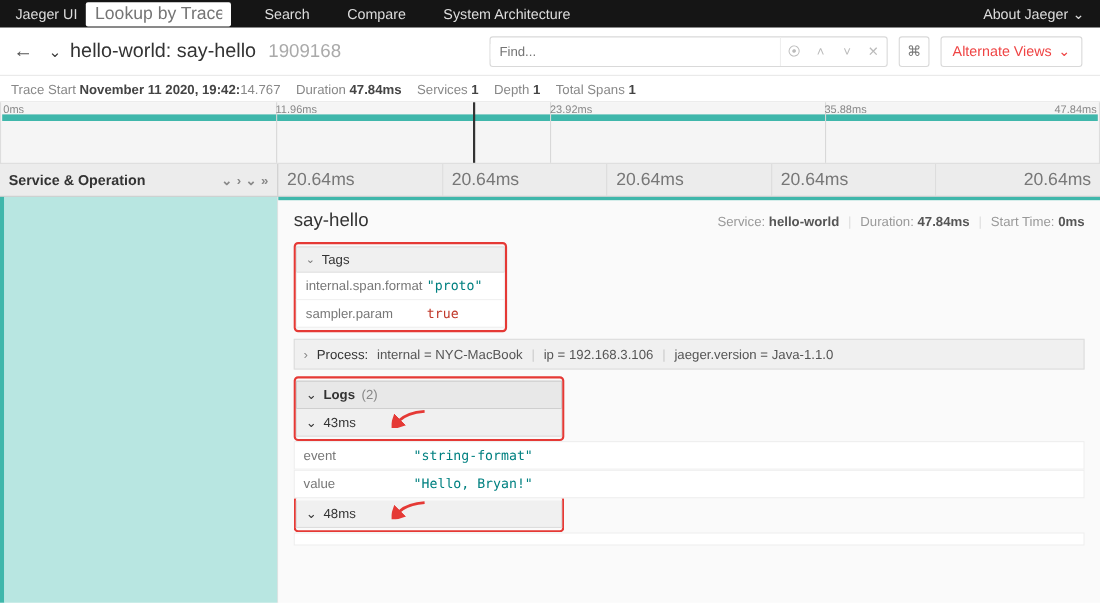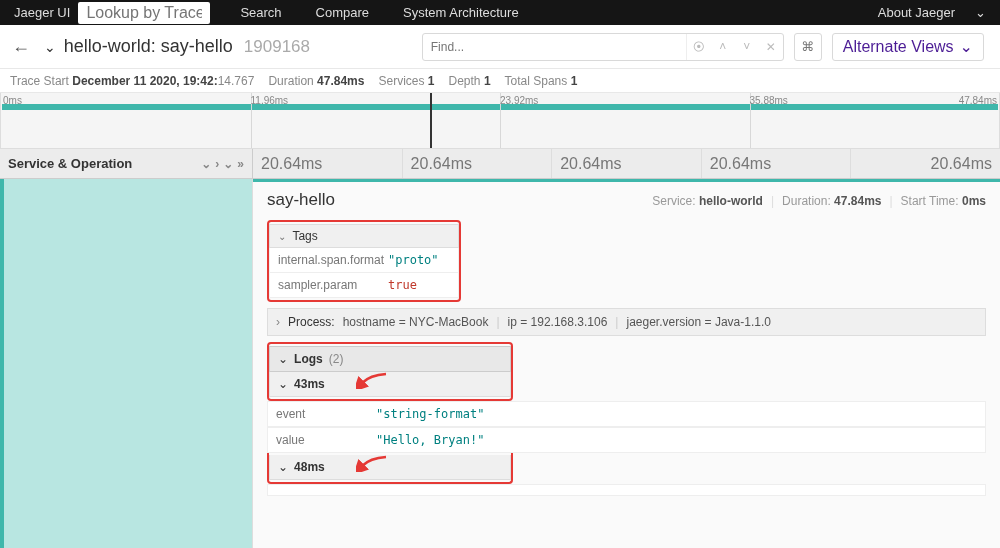--- a/index.html
+++ b/index.html
@@ -1,33 +1,33 @@
 <!DOCTYPE html>
 <html><head>
 <meta charset="utf-8">
 <style>
 *{box-sizing:border-box;margin:0;padding:0;font-family:-apple-system,Helvetica,Arial,sans-serif}
 body{width:1000px;height:548px;overflow:hidden;background:#fff;color:#333;font-size:13px}
 .topnav{background:#151515;height:25px;display:flex;align-items:center;padding:0 14px;color:#ddd;font-size:13px}
 .topnav .brand{margin-right:8px}
 .topnav input{background:#fff;border:0;border-radius:2px;height:22px;width:132px;padding:0 8px;font-size:16px;margin-right:30px}
 .topnav .nav-link{margin-right:34px;cursor:pointer}
-.topnav .about{margin-left:auto;display:flex;align-items:center;gap:20px;cursor:pointer}
+.topnav .about{margin-left:auto;display:flex;align-items:center;gap:4px;cursor:pointer}
 .header{display:flex;align-items:center;height:44px;padding:0 12px;border-bottom:1px solid #e8e8e8}
 .back{font-size:18px;color:#555;margin-right:14px;cursor:pointer}
 .chev{font-size:14px;margin-right:8px;cursor:pointer}
 .title{font-size:18px;font-weight:500}
 .title .svc{font-weight:400}
 .title .id{color:#aaa;margin-left:6px;font-size:17px}
 .find{margin-left:auto;display:flex;border:1px solid #d9d9d9;border-radius:3px;height:28px;width:362px;align-items:center}
 .find input{border:0;flex:1;padding:0 8px;font-size:12px;outline:none}
 .find .icons{display:flex;border-left:1px solid #eee}
 .find .ib{width:24px;height:26px;display:flex;align-items:center;justify-content:center;color:#bbb;font-size:12px;cursor:pointer}
 .kbd{margin-left:10px;border:1px solid #d9d9d9;border-radius:3px;height:28px;width:28px;display:flex;align-items:center;justify-content:center;font-size:13px;color:#777;cursor:pointer}
-.altv{margin-left:10px;margin-right:4px;border:1px solid #d9d9d9;border-radius:3px;height:28px;padding:0 10px;display:flex;align-items:center;font-size:16px;color:#4c1d95;gap:6px;cursor:pointer}
+.altv{margin-left:10px;margin-right:4px;border:1px solid #d9d9d9;border-radius:3px;height:28px;padding:0 10px;display:flex;align-items:center;font-size:13px;color:#ef4444;gap:6px;cursor:pointer}
 .meta{height:24px;display:flex;align-items:center;padding:0 10px;font-size:12px;color:#888;border-bottom:1px solid #e8e8e8;gap:14px}
 .meta b{color:#444;font-weight:600}
 .timeline{position:relative;height:56px;background:#f5f5f5;border:1px solid #ddd;border-top:0}
 .timeline .tick{position:absolute;top:0;height:100%;border-left:1px solid #d8d8d8}
 .timeline .tlabel{position:absolute;top:2px;font-size:10px;color:#888}
 .timeline .band{position:absolute;top:11px;left:1px;right:1px;height:6px;background:#3fb7ab}.timeline .t1{left:25%}.timeline .t2{left:50%}.timeline .t3{left:75%}
 .timeline .marker{position:absolute;top:0;left:43%;width:2px;height:100%;background:#333}
 .row-time{height:30px;background:#ececec;border-bottom:1px solid #ccc;display:flex;align-items:center;font-size:13px}
 .row-time .so{width:253px;padding:0 8px;font-weight:600;display:flex;align-items:center;border-right:1px solid #ccc;height:100%}
 .row-time .so .g{margin-left:auto;display:flex;gap:4px}
@@ -55,21 +55,21 @@
 .kv .vs{color:#008080}
 .kv .vb{color:#c0392b}
 .proc{margin:6px 14px 0;background:#f0f0f0;border:1px solid #ddd;padding:6px 8px;font-size:12px;color:#555;display:flex;gap:8px;align-items:center}
 .proc .ch{color:#888}
 .proc b{color:#333;font-weight:500}
 .proc .sep{color:#ccc}
 .logs-wrap{margin:6px 14px 0}
 .logs-red{border:2px solid #e53935;border-radius:4px;width:246px;padding:2px 0}
 .logsect{background:#e8e8e8;border:1px solid #ccc;padding:5px 8px;font-size:12px;display:flex;align-items:center;gap:6px;cursor:pointer}
 .logtime{background:#f0f0f0;border:1px solid #ddd;border-top:0;padding:5px 8px;font-size:12px;display:flex;align-items:center;gap:6px;cursor:pointer;position:relative}
-.logtime b{font-weight:700;color:#333}
+.logtime b{font-weight:400;color:#333}
 .arrow{position:absolute;width:34px;height:18px;pointer-events:none}
 .arrow svg{width:34px;height:18px}
 .kv-wide{margin:0 14px;background:#fff;border:1px solid #eee;padding:5px 8px;display:flex;font-size:12px}
 .kv-wide .k{width:100px;color:#777}
 .kv-wide .v{font-family:ui-monospace,Menlo,monospace;color:#008080}
 </style>
 </head>
 <body>
 
 <div class="topnav">
@@ -101,21 +101,21 @@
     </div>
   </div>
   <div class="kbd">⌘</div>
   <div class="altv">
       <span>Alternate Views</span>
       <span>⌄</span>
     </div>
 </div>
 
 <div class="meta">
-  <span><span>Trace Start</span> <b>December 11 2020, 19:42:</b><span>14.767</span></span>
+  <span><span>Trace Start</span> <b>November 11 2020, 19:42:</b><span>14.767</span></span>
   <span><span>Duration</span> <b>47.84ms</b></span>
   <span><span>Services</span> <b>1</b></span>
   <span><span>Depth</span> <b>1</b></span>
   <span><span>Total Spans</span> <b>1</b></span>
 </div>
 
 <div class="timeline">
   <div class="band"></div>
   <div class="tlabel" style="left:2px">0ms</div>
   <div class="tick t1"></div>
@@ -173,21 +173,21 @@
         </div>
       <div class="kv">
           <span class="k">sampler.param</span>
           <span class="v vb">true</span>
         </div>
     </div>
 
     <div class="proc">
       <span class="ch">›</span>
       <b>Process:</b>
-      <span><span>hostname</span> = <span>NYC-MacBook</span></span>
+      <span><span>internal</span> = <span>NYC-MacBook</span></span>
         <span class="sep">|</span>
       <span><span>ip</span> = <span>192.168.3.106</span></span>
         <span class="sep">|</span>
       <span><span>jaeger.version</span> = <span>Java-1.1.0</span></span>
     </div>
 
     <div class="logs-wrap">
       <div class="logs-red">
         <div class="logsect">
             <span class="ch">⌄</span>

